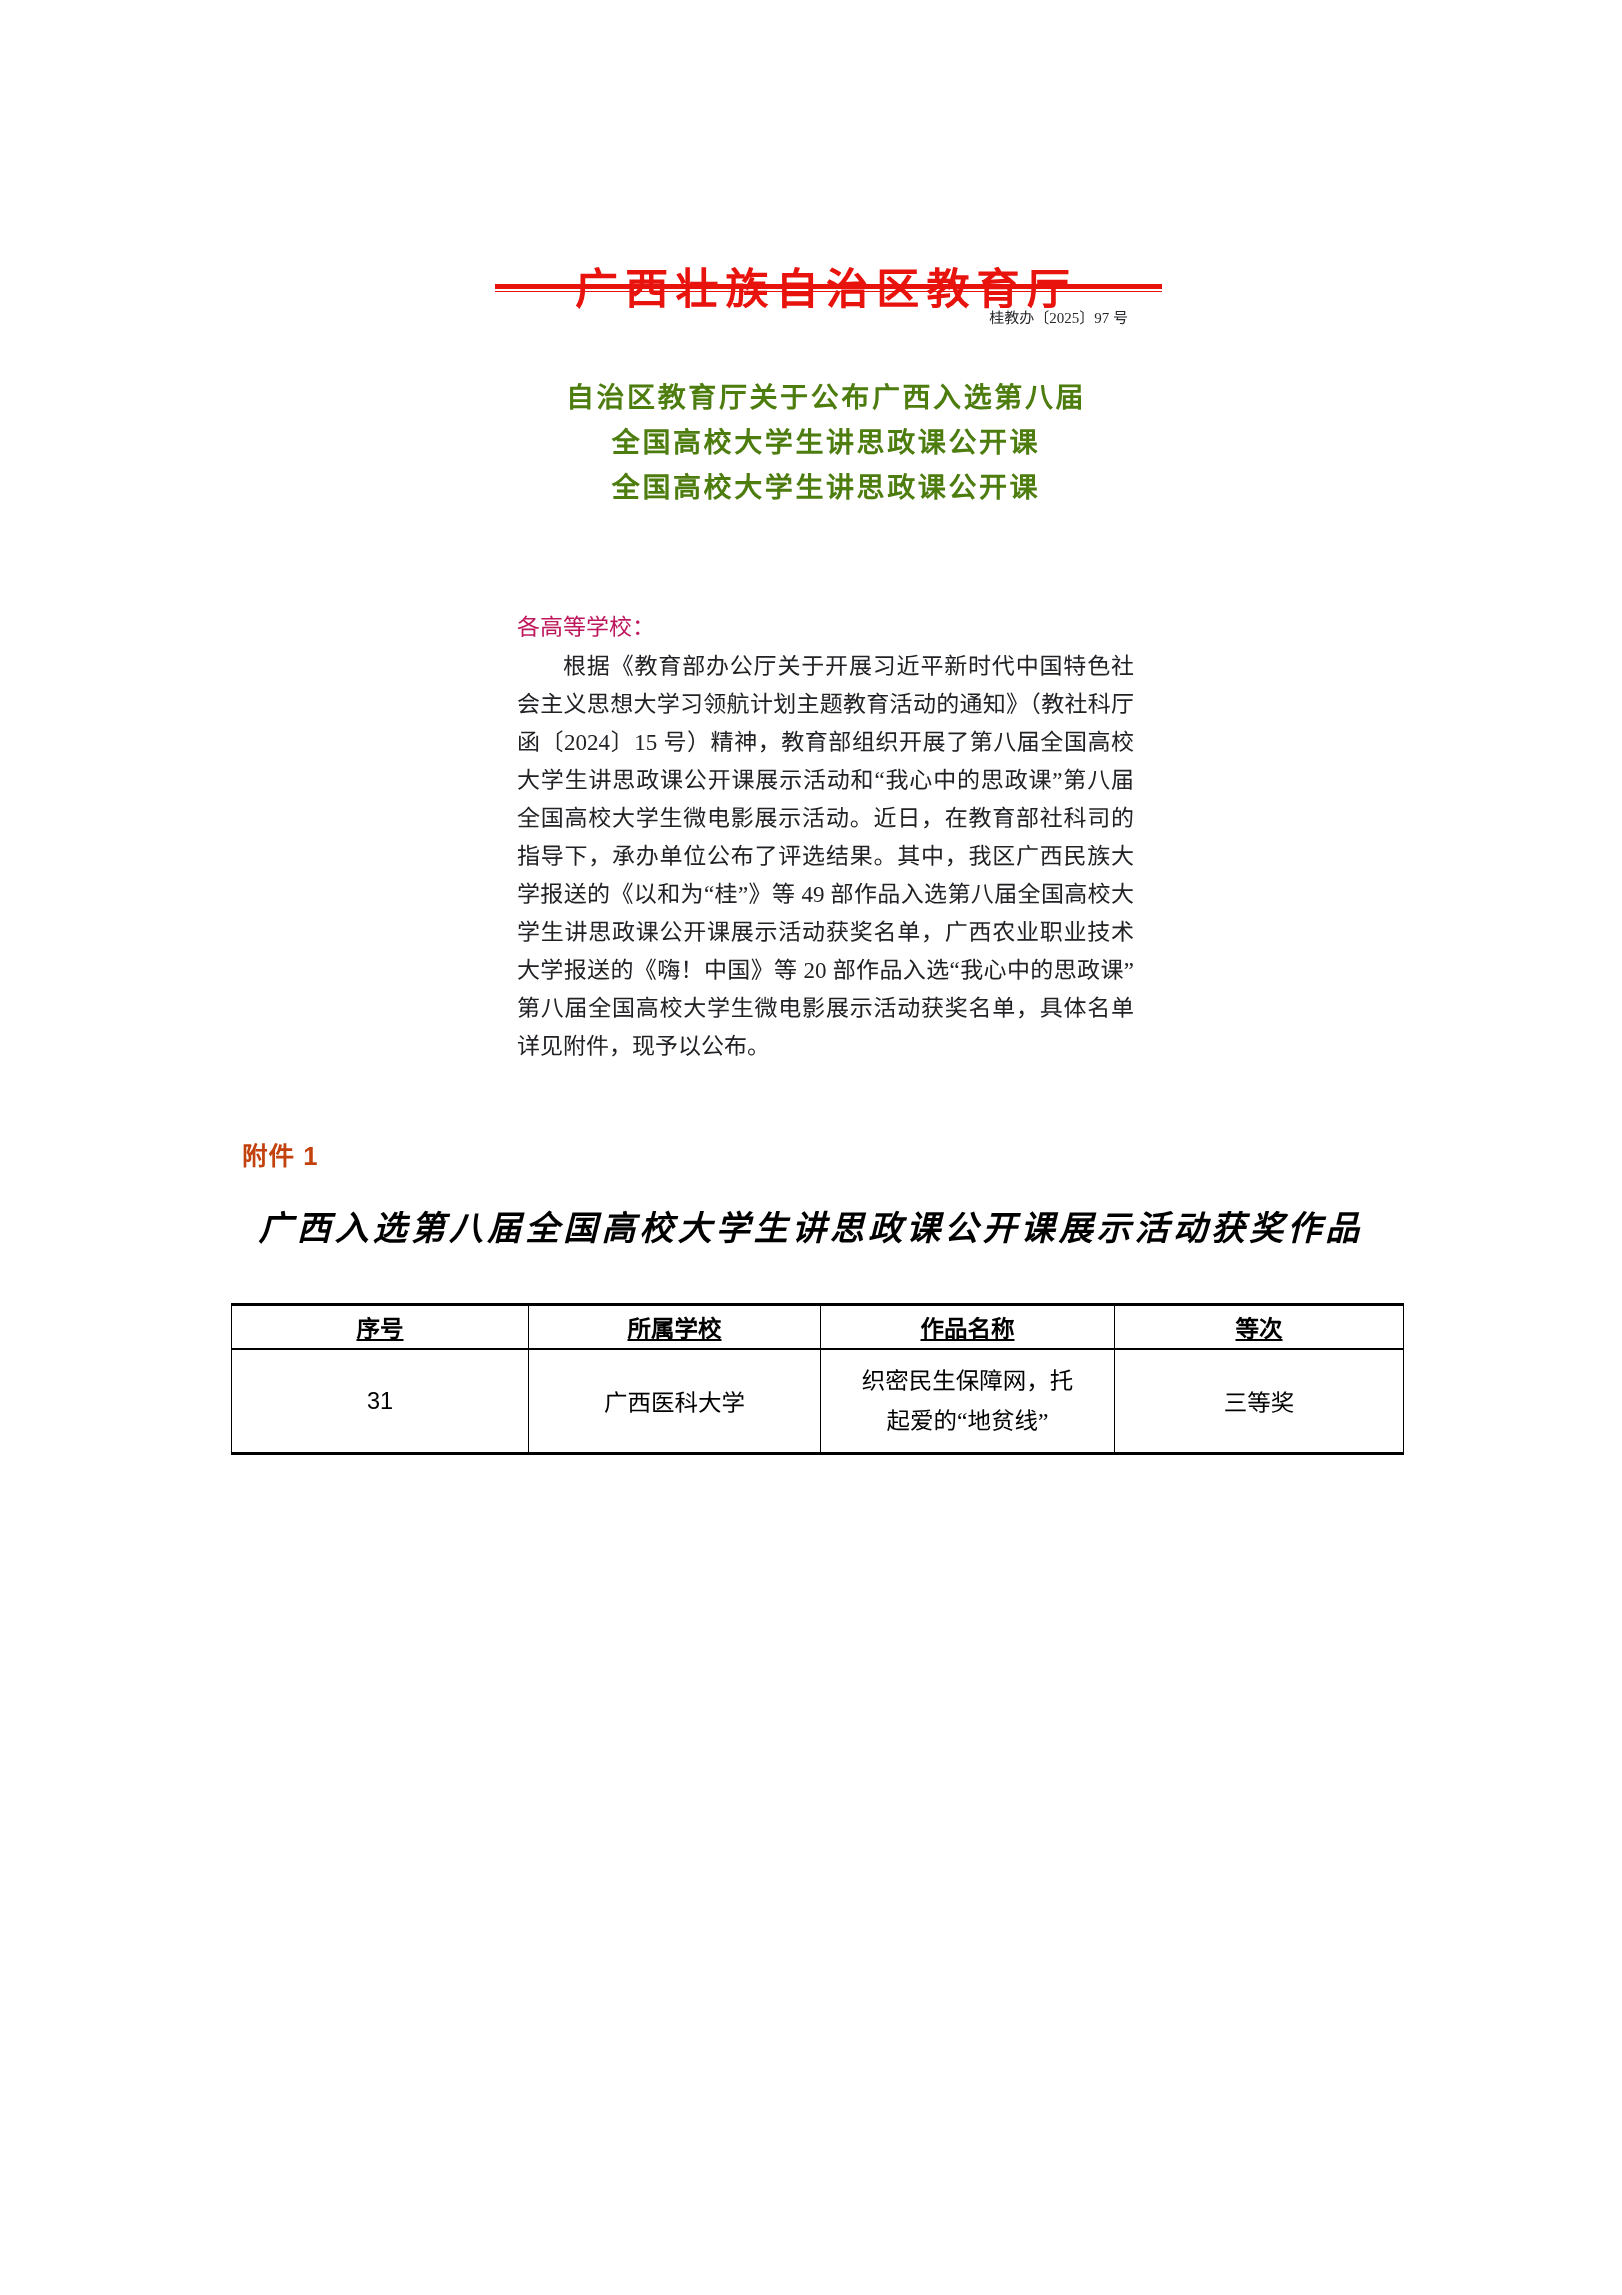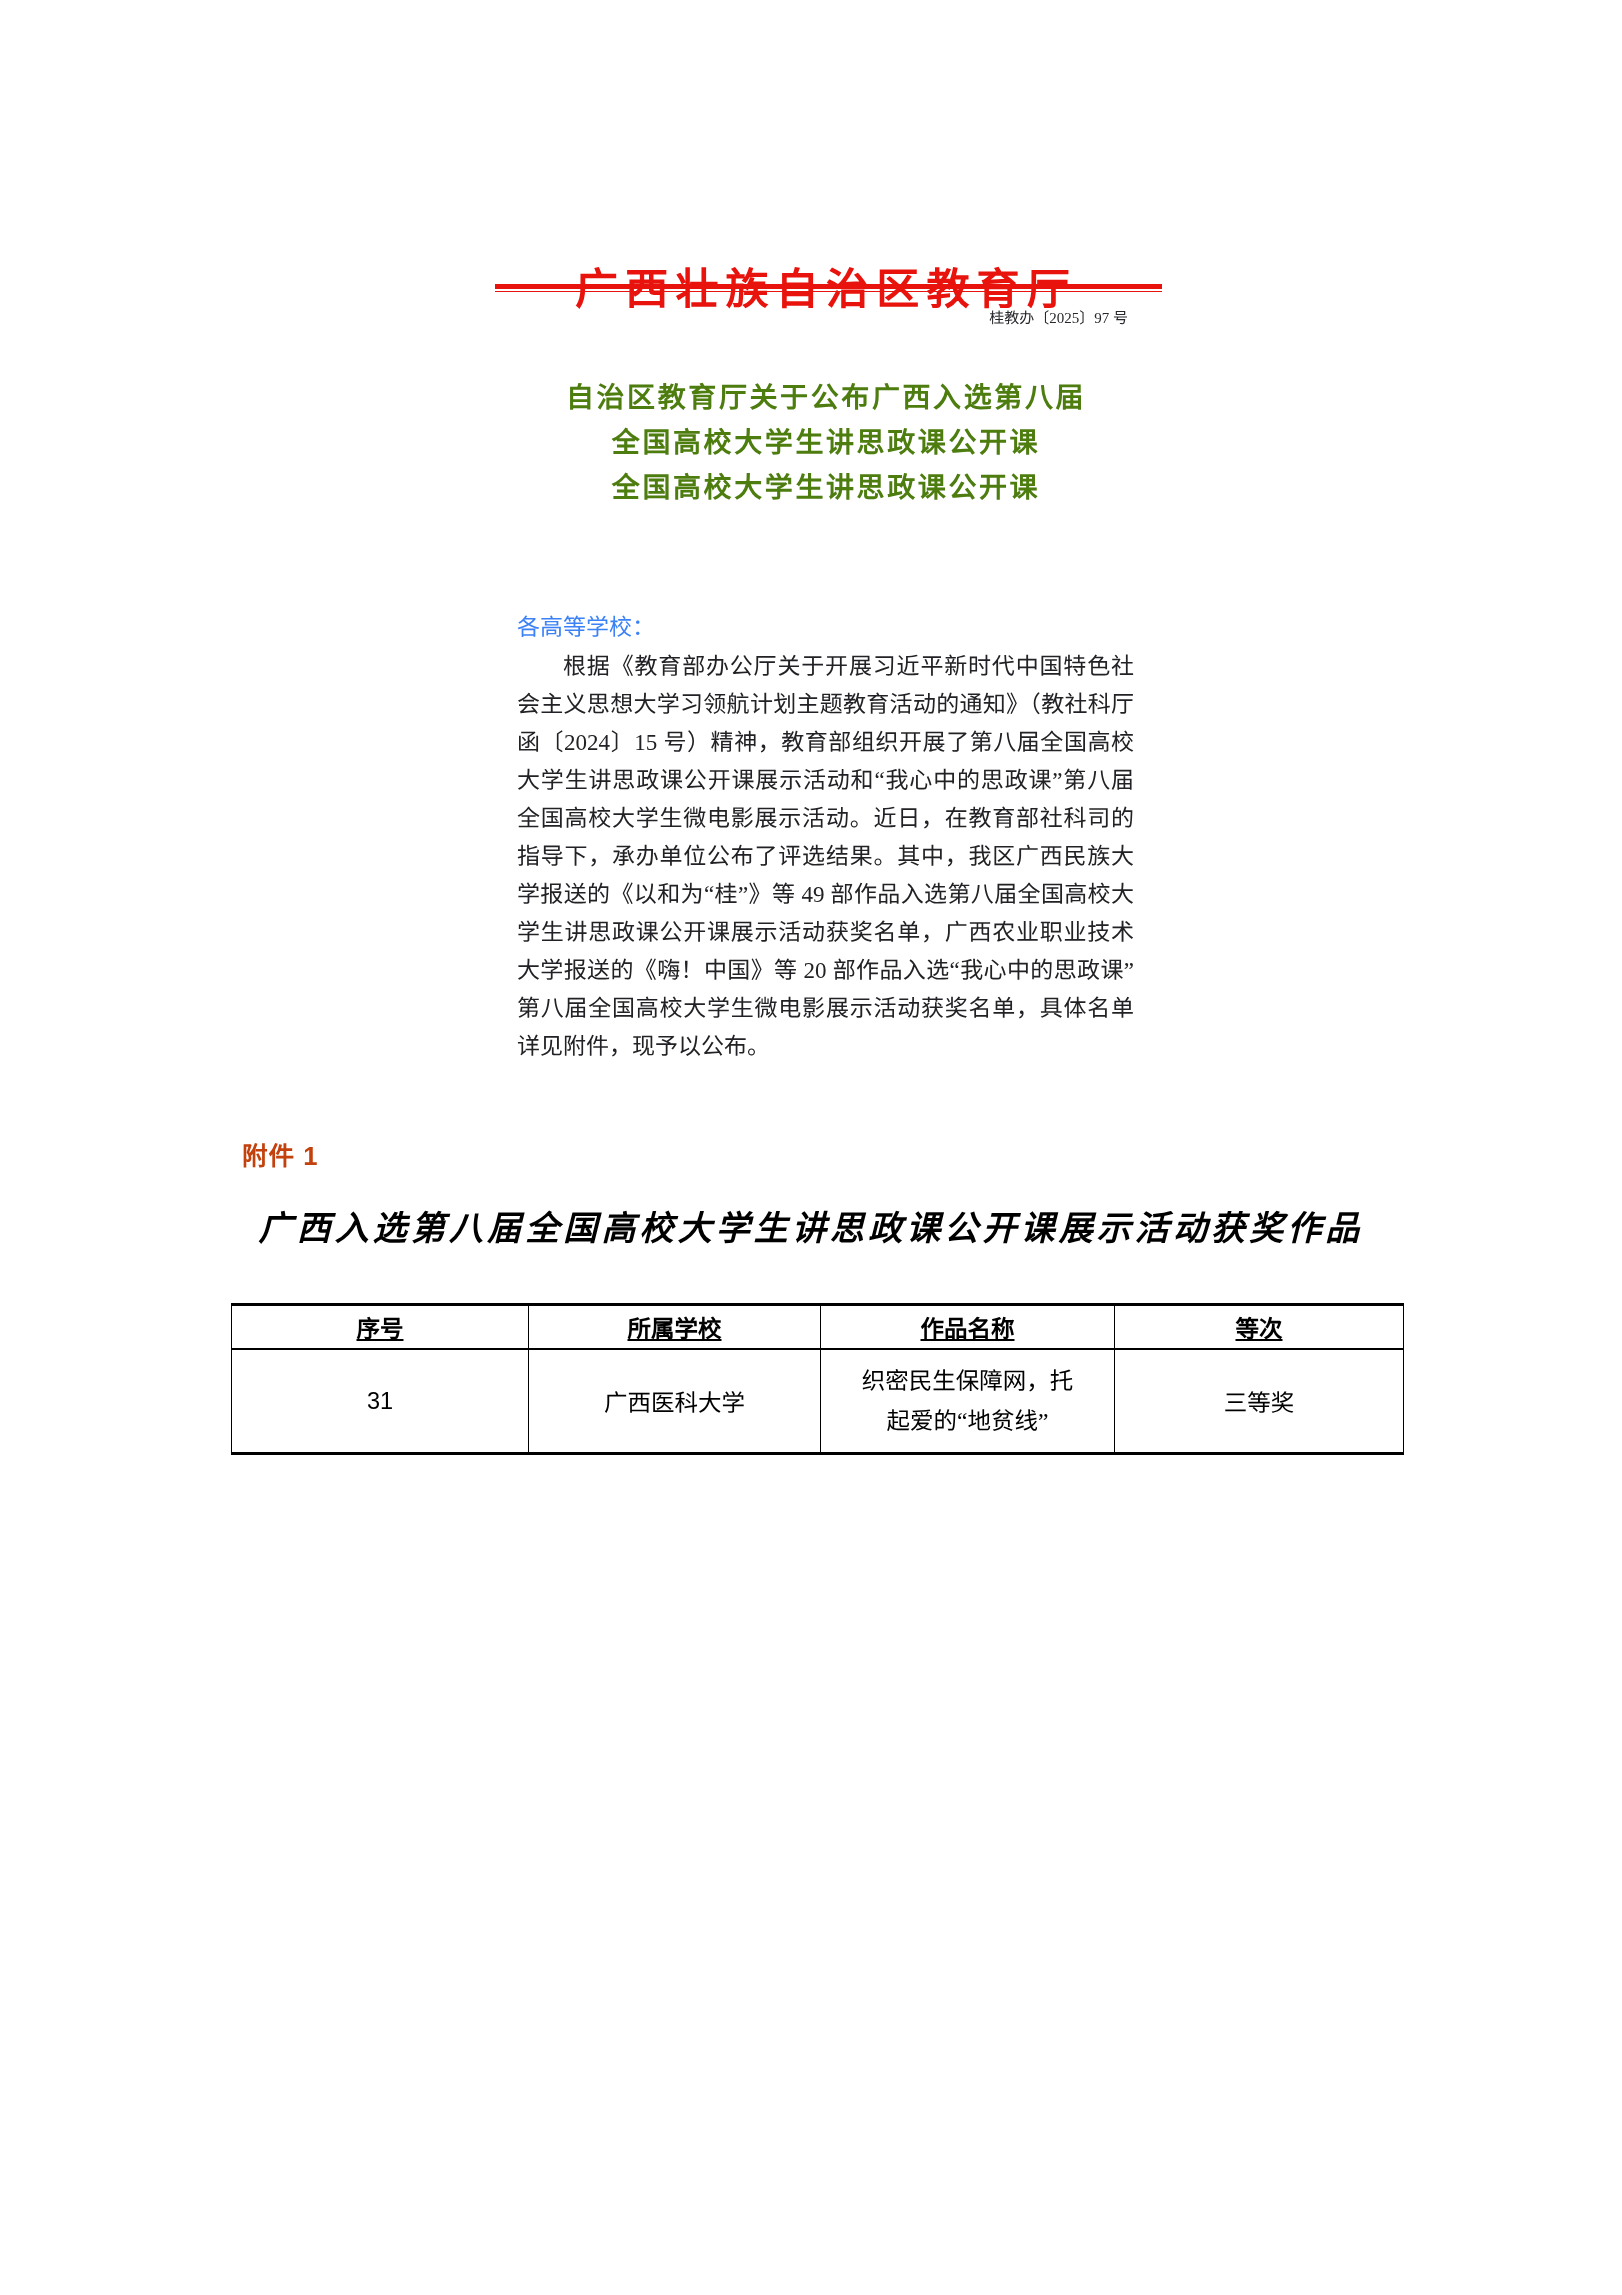--- a/index.html
+++ b/index.html
@@ -66,21 +66,21 @@
     color: #4d7c0f;
   }
 
   
   .salutation {
     position: absolute;
     left: 517px;
     top: 610px;
     font-size: 23px;
     line-height: 35px;
-    color: #3b82f6;
+    color: #be185d;
   }
   .body-paragraph {
     position: absolute;
     left: 517px;
     top: 648px;
     width: 617px;
     font-size: 23px;
     line-height: 38px;
     text-align: justify;
     text-indent: 2em;

